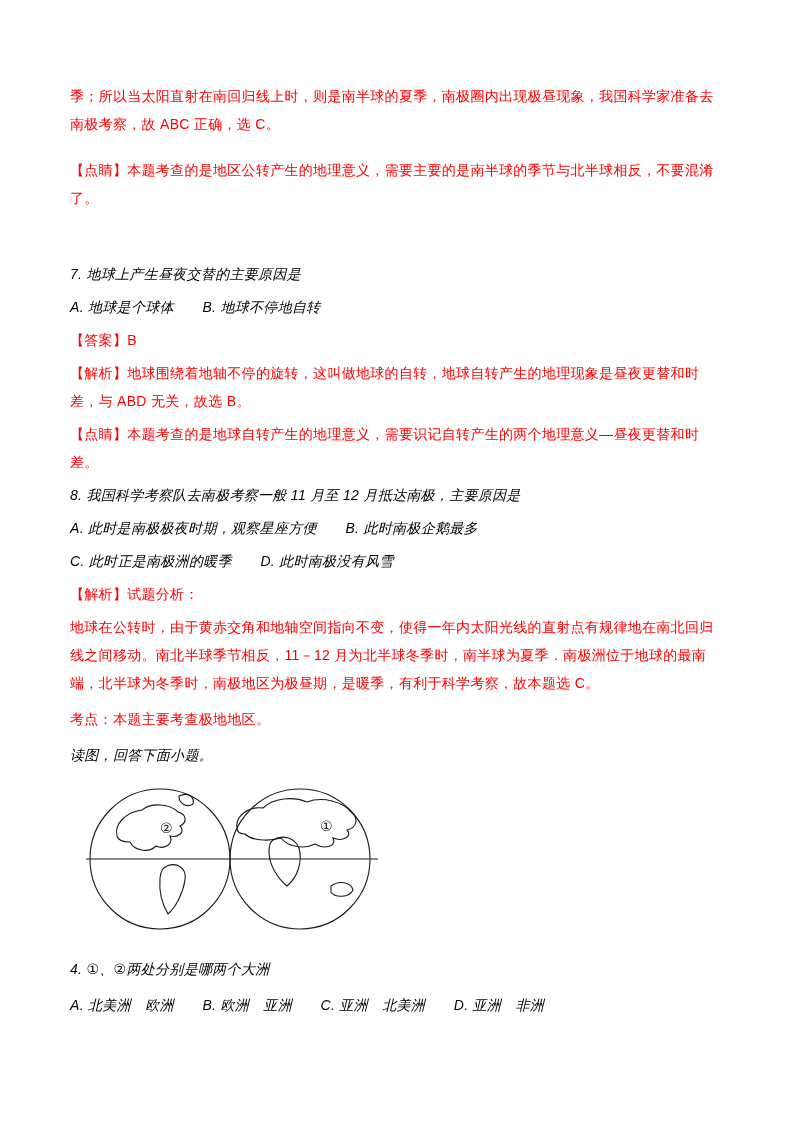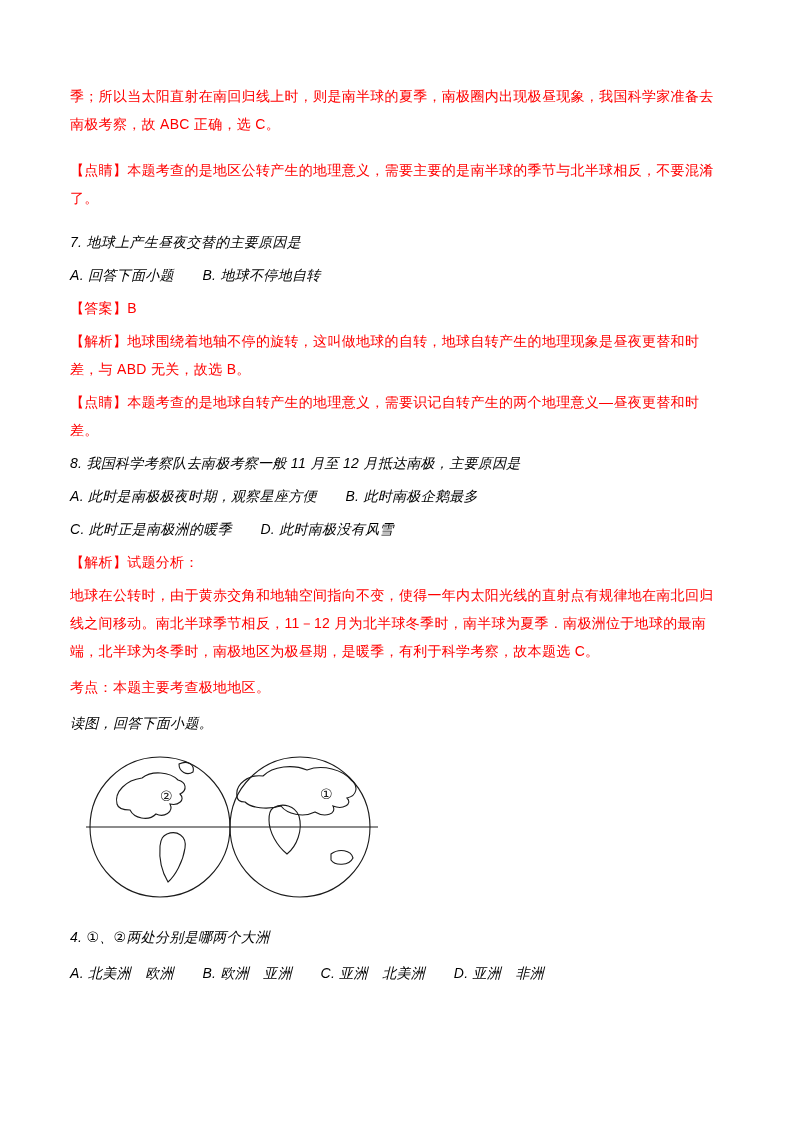--- a/index.html
+++ b/index.html
@@ -23,21 +23,21 @@
   }
   p {
     margin: 0 0 5px 0;
     font-size: 14px;
     line-height: 28px;
     letter-spacing: 0.3px;
   }
   .red { color: #ff0000; }
   .black { color: #000000; font-style: italic; }
   .mb-md { margin-bottom: 18px; }
-  .mb-lg { margin-bottom: 16px; }
+  .mb-lg { margin-bottom: 48px; }
   .mt-sm { margin-top: 8px; }
   .map-figure {
     margin: 14px 0 20px 16px;
   }
   .map-figure svg {
     display: block;
   }
   .map-stroke {
     fill: none;
     stroke: #1a1a1a;
@@ -51,21 +51,21 @@
 </style>
 </head>
 <body>
 
 <div class="page">
 
   <p class="red mb-md">季；所以当太阳直射在南回归线上时，则是南半球的夏季，南极圈内出现极昼现象，我国科学家准备去南极考察，故 ABC 正确，选 C。</p>
   <p class="red mb-lg">【点睛】本题考查的是地区公转产生的地理意义，需要主要的是南半球的季节与北半球相反，不要混淆了。</p>
 
   <p class="black">7. 地球上产生昼夜交替的主要原因是</p>
-  <p class="black">A. 回答下面小题　　B. 地球不停地自转</p>
+  <p class="black">A. 地球是个球体　　B. 地球不停地自转</p>
   <p class="red">【答案】B</p>
   <p class="red">【解析】地球围绕着地轴不停的旋转，这叫做地球的自转，地球自转产生的地理现象是昼夜更替和时差，与 ABD 无关，故选 B。</p>
   <p class="red">【点睛】本题考查的是地球自转产生的地理意义，需要识记自转产生的两个地理意义—昼夜更替和时差。</p>
 
   <p class="black">8. 我国科学考察队去南极考察一般 11 月至 12 月抵达南极，主要原因是</p>
   <p class="black">A. 此时是南极极夜时期，观察星座方便　　B. 此时南极企鹅最多</p>
   <p class="black">C. 此时正是南极洲的暖季　　D. 此时南极没有风雪</p>
   <p class="red">【解析】试题分析：</p>
   <p class="red">地球在公转时，由于黄赤交角和地轴空间指向不变，使得一年内太阳光线的直射点有规律地在南北回归线之间移动。南北半球季节相反，11－12 月为北半球冬季时，南半球为夏季．南极洲位于地球的最南端，北半球为冬季时，南极地区为极昼期，是暖季，有利于科学考察，故本题选 C。</p>
   <p class="red mt-sm">考点：本题主要考查极地地区。</p>

